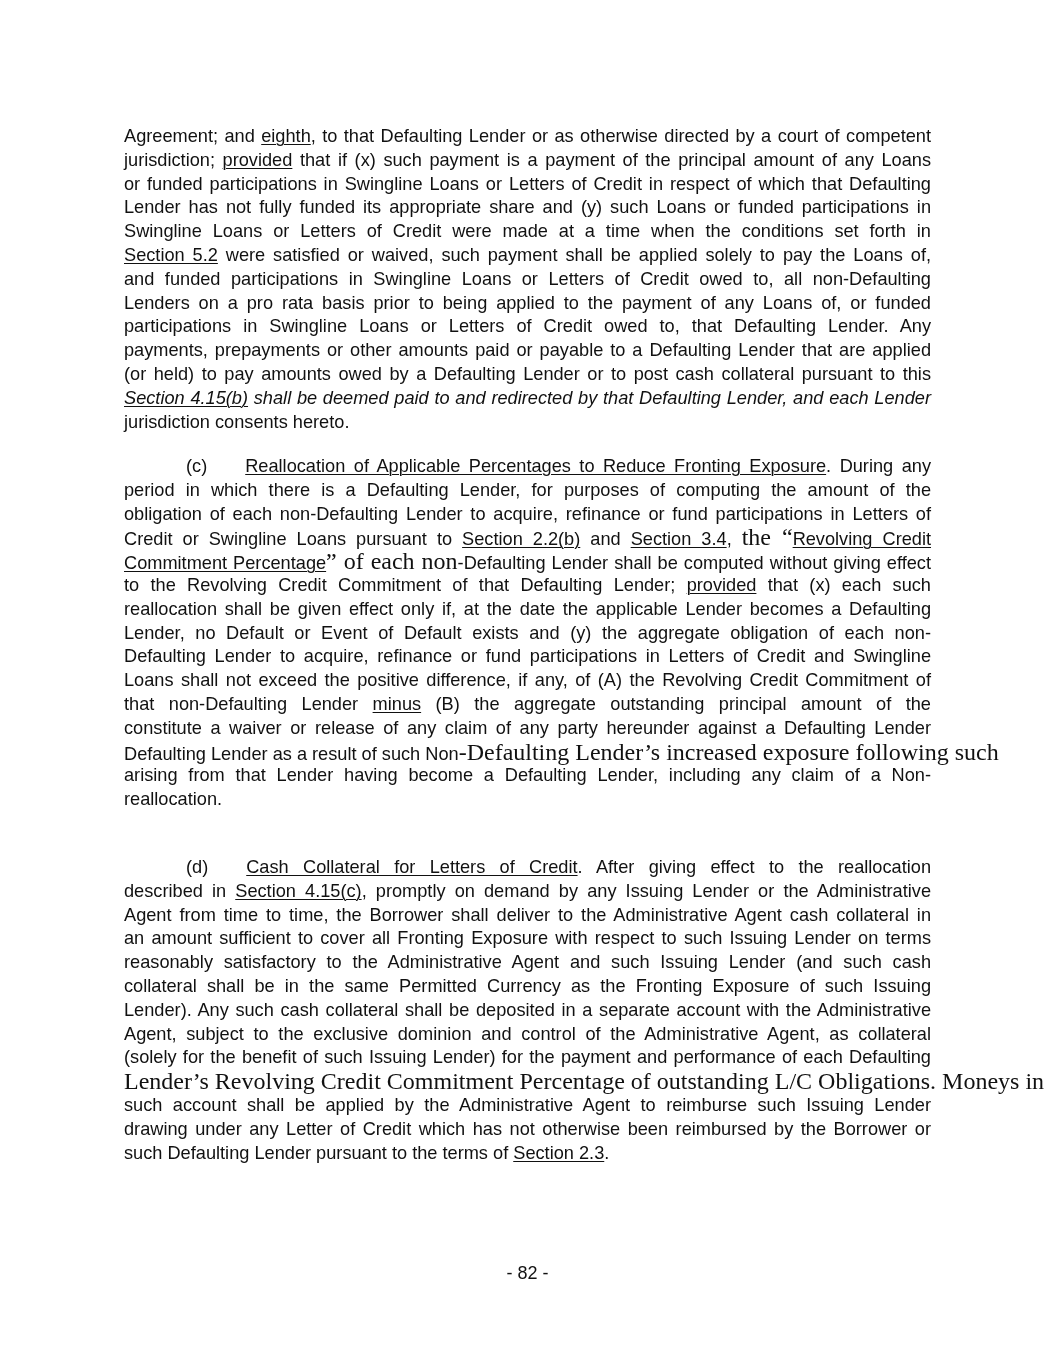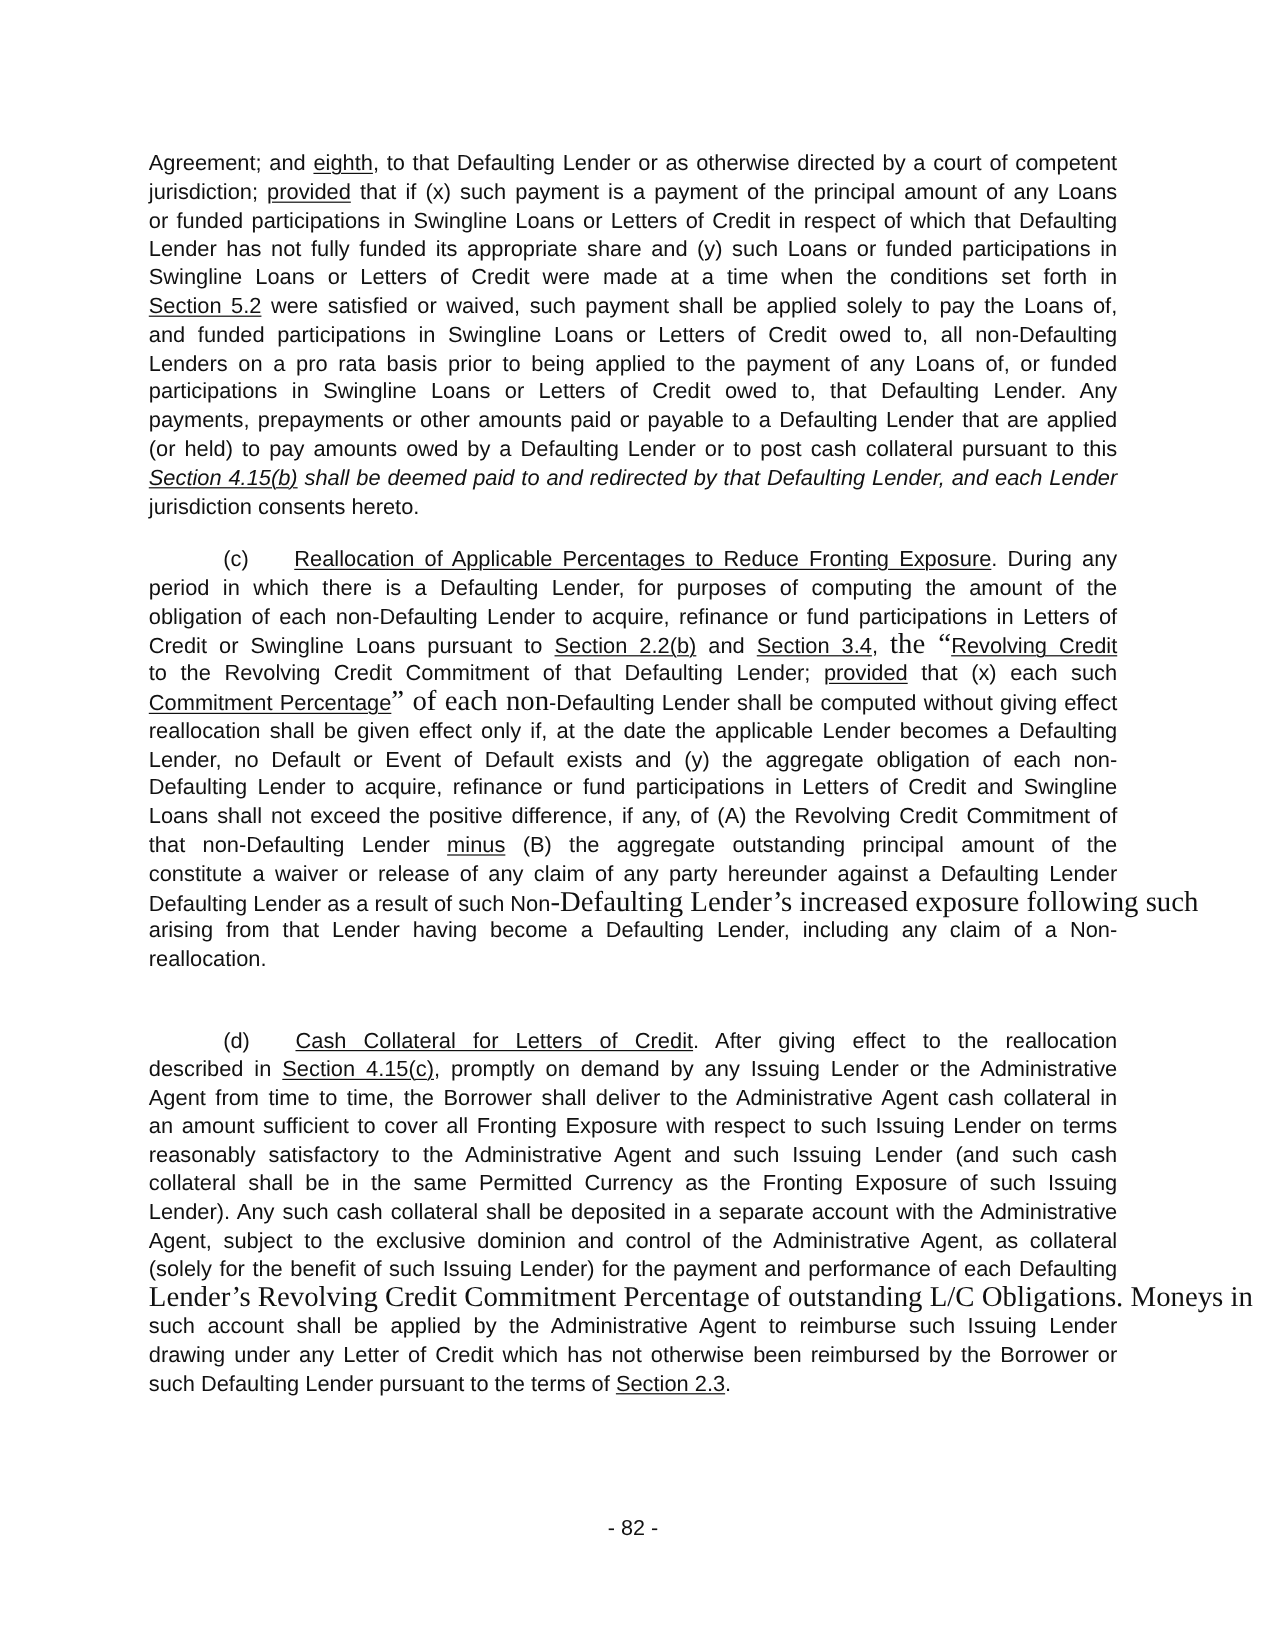--- a/index.html
+++ b/index.html
@@ -46,22 +46,22 @@
       <span class="line" style="display: block; width: 807px; text-align-last: justify;"><span class="seg">payments, prepayments or other amounts paid or payable to a Defaulting Lender that are applied</span></span>
       <span class="line" style="display: block; width: 807px; text-align-last: justify;"><span class="seg">(or held) to pay amounts owed by a Defaulting Lender or to post cash collateral pursuant to this</span></span>
       <span class="line" style="display: block; width: 807px; text-align-last: justify; font-style: italic;"><span class="seg u">Section 4.15(b)</span><span class="seg"> shall be deemed paid to and redirected by that Defaulting Lender, and each Lender</span></span>
       <span class="line last" style="display: block; width: 807px; text-align-last: left;"><span class="seg">jurisdiction consents hereto.</span></span>
     </div>
   <div class="para" id="p1" style="top:455px;">
       <span class="line" style="display: block; width: 807px; text-align-last: justify;"><span class="indent"></span><span class="seg">(c)</span><span class="tab"></span><span class="seg u">Reallocation of Applicable Percentages to Reduce Fronting Exposure</span>.  <span class="seg">During any</span></span>
       <span class="line" style="display: block; width: 807px; text-align-last: justify;"><span class="seg">period in which there is a Defaulting Lender, for purposes of computing the amount of the</span></span>
       <span class="line" style="display: block; width: 807px; text-align-last: justify;"><span class="seg">obligation of each non-Defaulting Lender to acquire, refinance or fund participations in Letters of</span></span>
       <span class="line" style="display: block; width: 807px; text-align-last: justify;"><span class="seg">Credit or Swingline Loans pursuant to </span><span class="seg u">Section 2.2(b)</span><span class="seg"> and </span><span class="seg u">Section 3.4</span><span class="seg">, </span><span class="seg serif">the “</span><span class="seg u">Revolving Credit</span></span>
+      <span class="line" style="display: block; width: 807px; text-align-last: justify;"><span class="seg u">Commitment Percentage</span><span class="seg serif">” of each non</span><span class="seg">-Defaulting Lender shall be computed without giving effect</span></span>
       <span class="line" style="display: block; width: 807px; text-align-last: justify;"><span class="seg">to the Revolving Credit Commitment of that Defaulting Lender; </span><span class="seg u">provided</span><span class="seg"> that (x) each such</span></span>
-      <span class="line" style="display: block; width: 807px; text-align-last: justify;"><span class="seg u">Commitment Percentage</span><span class="seg serif">” of each non</span><span class="seg">-Defaulting Lender shall be computed without giving effect</span></span>
       <span class="line" style="display: block; width: 807px; text-align-last: justify;"><span class="seg">reallocation shall be given effect only if, at the date the applicable Lender becomes a Defaulting</span></span>
       <span class="line" style="display: block; width: 807px; text-align-last: justify;"><span class="seg">Lender, no Default or Event of Default exists and (y) the aggregate obligation of each non-</span></span>
       <span class="line" style="display: block; width: 807px; text-align-last: justify;"><span class="seg">Defaulting Lender to acquire, refinance or fund participations in Letters of Credit and Swingline</span></span>
       <span class="line" style="display: block; width: 807px; text-align-last: justify;"><span class="seg">Loans shall not exceed the positive difference, if any, of (A) the Revolving Credit Commitment of</span></span>
       <span class="line" style="display: block; width: 807px; text-align-last: justify;"><span class="seg">that non-Defaulting Lender </span><span class="seg u">minus</span><span class="seg"> (B) the aggregate outstanding principal amount of the</span></span>
       <span class="line" style="display: block; width: 807px; text-align-last: justify;"><span class="seg">constitute a waiver or release of any claim of any party hereunder against a Defaulting Lender</span></span>
       <span class="line" style="display: block; width: 807px; text-align-last: justify;"><span class="seg">Defaulting Lender as a result of such Non</span><span class="seg serif">-Defaulting Lender’s increased exposure following such</span></span>
       <span class="line" style="display: block; width: 807px; text-align-last: justify;"><span class="seg">arising from that Lender having become a Defaulting Lender, including any claim of a Non-</span></span>
       <span class="line last" style="display: block; width: 807px; text-align-last: left;"><span class="seg">reallocation.</span></span>
     </div>

